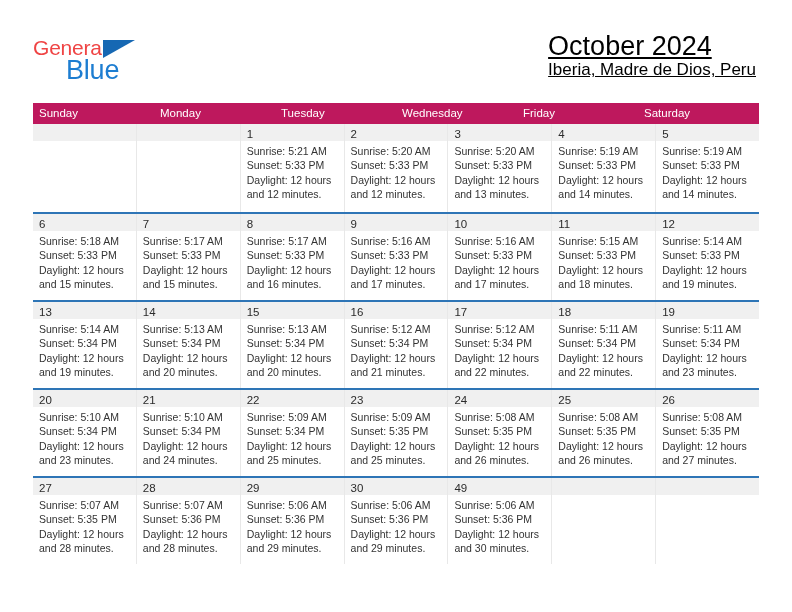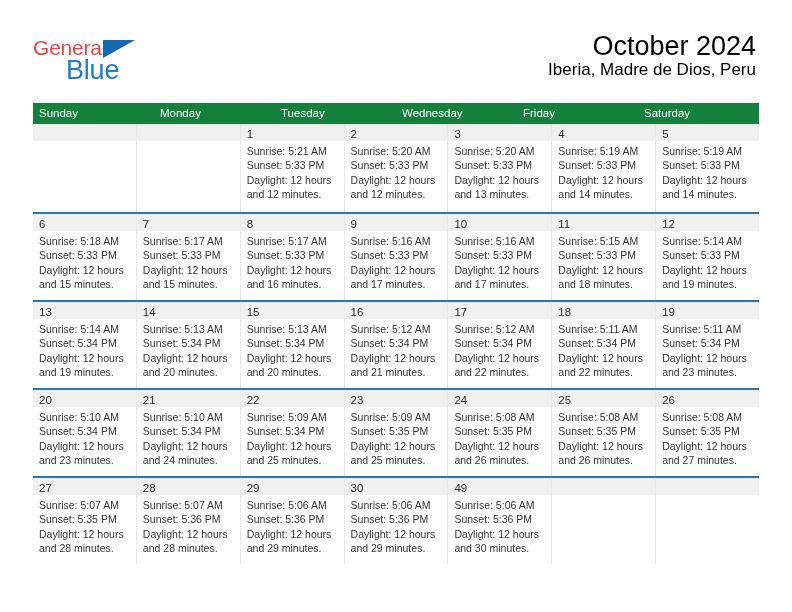--- a/index.html
+++ b/index.html
@@ -61,21 +61,22 @@
     font-size: 27px;
     letter-spacing: -0.2px;
     color: #1d7dd1;
     line-height: 24px;
   }
 
   .title-block {
     position: absolute;
     right: 36px;
     top: 30px;
-    text-align: right;
+    text-align: left;
+    text-decoration: underline;
   }
   .cal-title {
     font-size: 27px;
     font-weight: normal;
     color: #000000;
     line-height: 32px;
     white-space: nowrap;
   }
   .cal-subtitle {
     margin-top: 0;
@@ -88,21 +89,21 @@
 
   
   .calendar {
     position: absolute;
     left: 33px;
     top: 103px;
     width: 726px;
   }
   .weekdays {
     display: flex;
-    background: #15803d;
+    background: #be185d;
     height: 21px;
   }
   .weekday {
     flex: 1 1 0;
     color: #ffffff;
     font-size: 11.5px;
     line-height: 21px;
     padding-left: 6px;
     box-sizing: border-box;
     white-space: nowrap;

